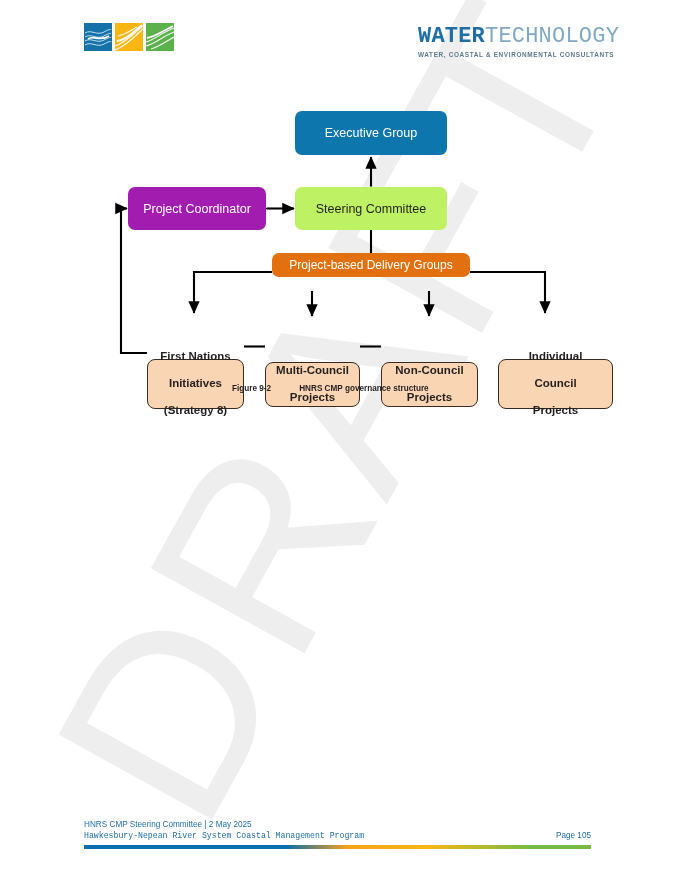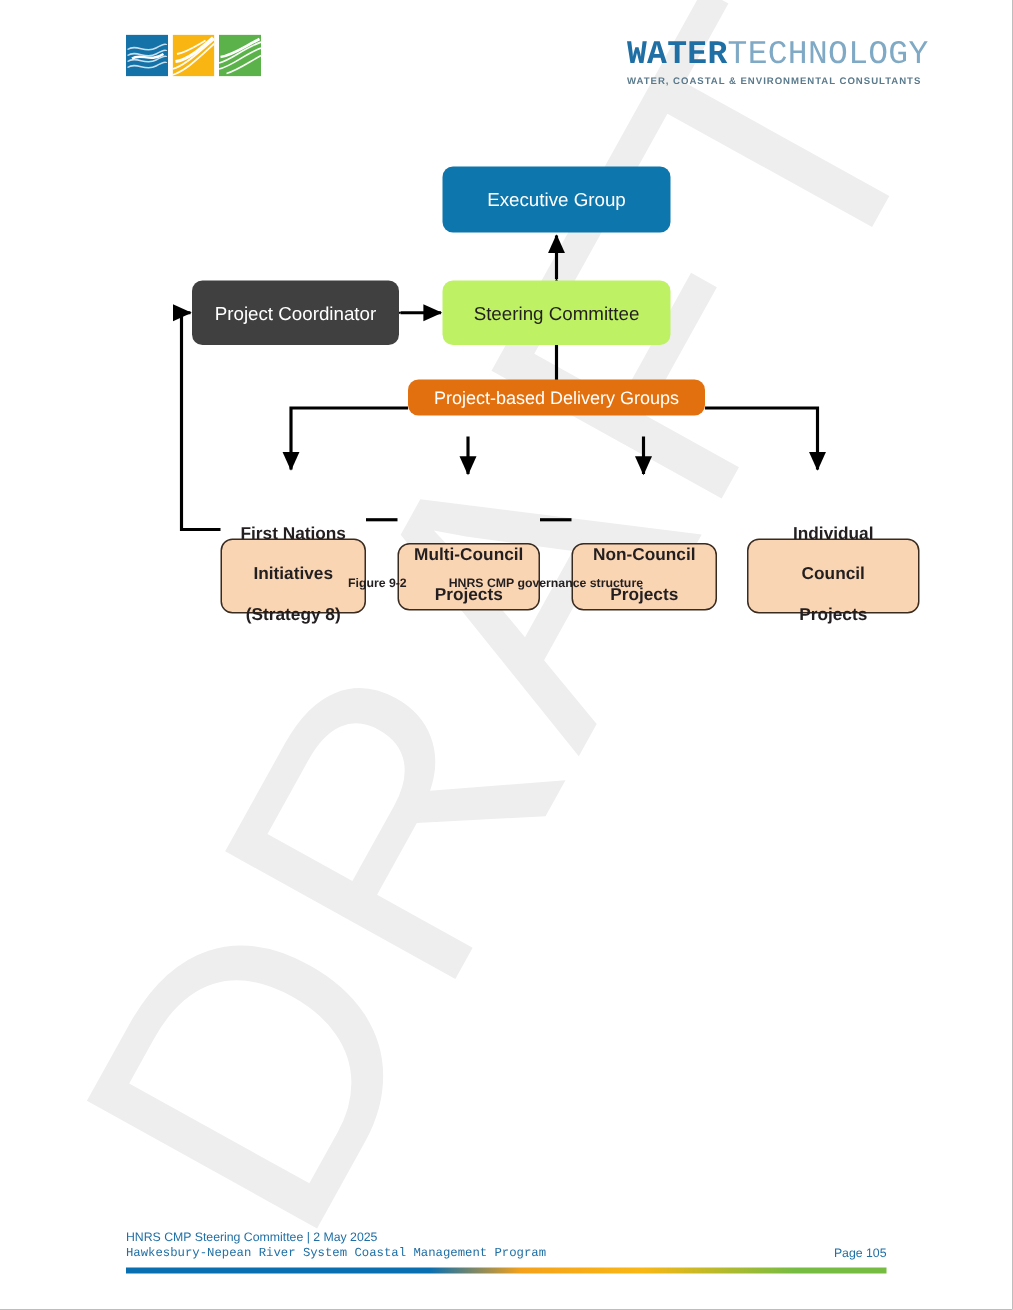--- a/index.html
+++ b/index.html
@@ -92,21 +92,21 @@
   }
   .node span { display: block; }
 
   .n-exec {
     left: 281px; top: 111px; width: 152px; height: 44px;
     background: #0d76ac; border-radius: 7px;
     color: #ffffff; font-size: 12.5px;
   }
   .n-coord {
     left: 114px; top: 187px; width: 138px; height: 43px;
-    background: #404040; border-radius: 7px;
+    background: #a21caf; border-radius: 7px;
     color: #ffffff; font-size: 12.5px;
   }
   .n-steer {
     left: 281px; top: 187px; width: 152px; height: 43px;
     background: #bef264; border-radius: 7px;
     color: #231f20; font-size: 12.5px;
   }
   .n-delivery {
     left: 258px; top: 253px; width: 198px; height: 24px;
     background: #e2700f; border-radius: 7px;

